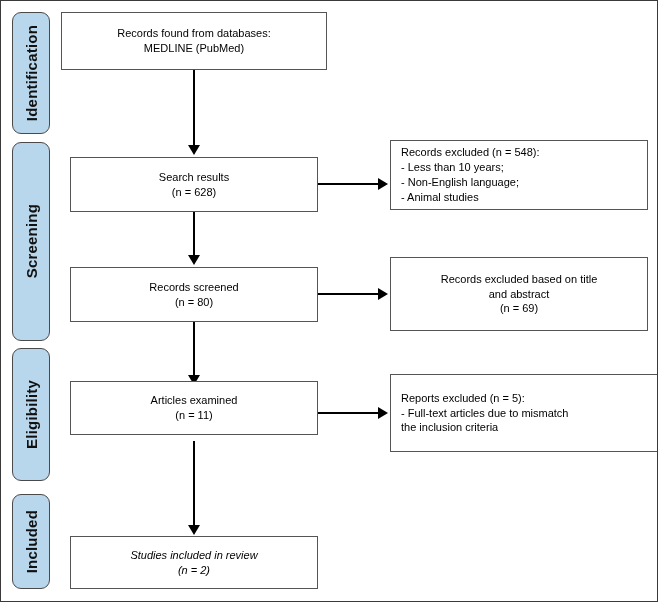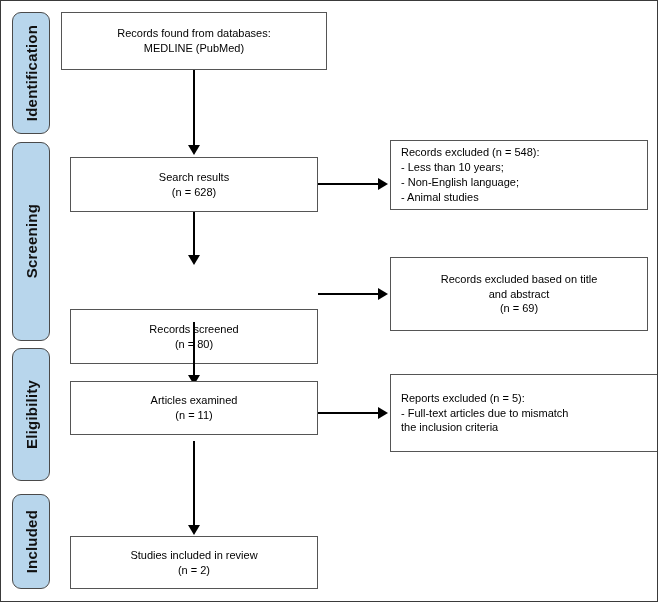--- a/index.html
+++ b/index.html
@@ -130,21 +130,21 @@
   <div class="node leftal" style="left:389px; top:139px; width:258px; height:70px;">
     <span class="line">Records excluded (n = 548):</span>
     <span class="line">- Less than 10 years;</span>
     <span class="line">- Non-English language;</span>
     <span class="line">- Animal studies</span>
   </div>
 
   <div class="vline" style="left:192px; top:211px; height:46px;"></div>
   <div class="arrow-down" style="left:187px; top:254px;"></div>
 
-  <div class="node center" style="left:69px; top:266px; width:248px; height:55px;margin-top:42px;">
+  <div class="node center" style="left:69px; top:266px; width:248px; height:55px;">
     <span class="line">Records screened</span>
     <span class="line">(n = 80)</span>
   </div>
 
   <div class="hline" style="left:317px; top:292px; width:62px;"></div>
   <div class="arrow-right" style="left:377px; top:287px;"></div>
 
   <div class="node center" style="left:389px; top:256px; width:258px; height:74px;">
     <span class="line">Records excluded based on title</span>
     <span class="line">and abstract</span>
@@ -164,18 +164,18 @@
 
   <div class="node leftal" style="left:389px; top:373px; width:272px; height:78px;">
     <span class="line">Reports excluded (n = 5):</span>
     <span class="line">- Full-text articles due to mismatch</span>
     <span class="line">the inclusion criteria</span>
   </div>
 
   <div class="vline" style="left:192px; top:440px; height:87px;"></div>
   <div class="arrow-down" style="left:187px; top:524px;"></div>
 
-  <div class="node center" style="left:69px; top:535px; width:248px; height:53px;">
+  <div class="node center" style="left:69px; top:535px; width:248px; height:53px;font-style:italic;">
     <span class="line">Studies included in review</span>
     <span class="line">(n = 2)</span>
   </div>
 
 </div>
 
 </body></html>

